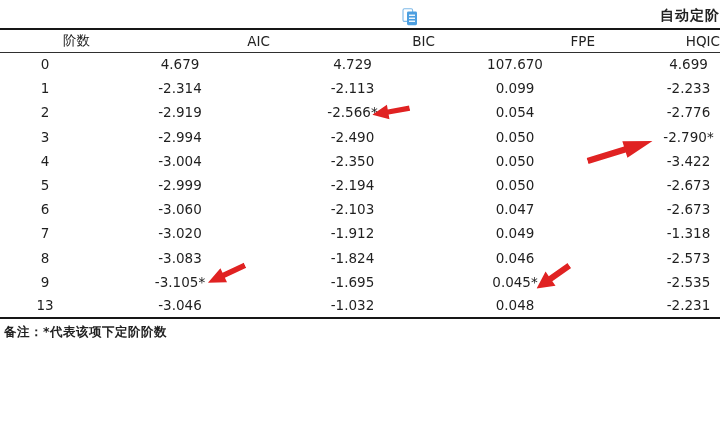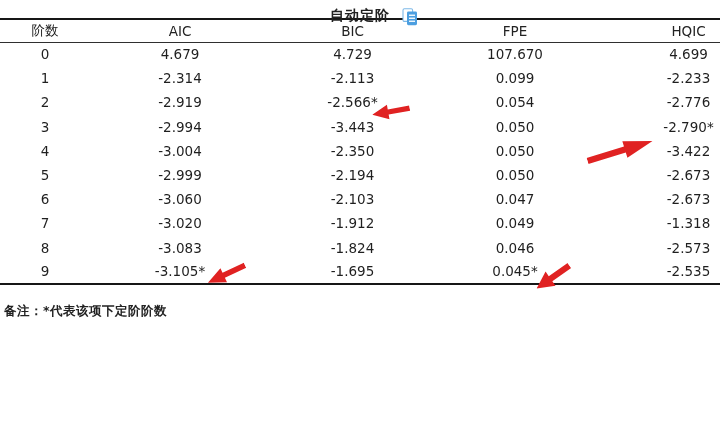--- a/index.html
+++ b/index.html
@@ -6,23 +6,23 @@
   body{
     width:720px;height:444px;
     background:#ffffff;
     font-family:"DejaVu Sans","Liberation Sans",sans-serif;
     color:#262626;
     position:relative;
     overflow:hidden;
   }
   
   .titlebar{
-    height:18px;
+    height:28px;
     position:relative;
-    text-align:center;
+    text-align:right;
     line-height:30px;
   }
   .title{
     font-size:14px;
     font-weight:600;
     color:#222222;
     letter-spacing:1px;
   }
   .copy-icon{
     position:absolute;
@@ -40,37 +40,37 @@
   thead tr{
     border-top:2px solid #161616;
     border-bottom:1px solid #2f2f2f;
     height:23px;
   }
   th{
     font-weight:400;
     font-size:13.5px;
     color:#222222;
     padding:0;
-    text-align:center;
+    text-align:right;
   }
   tbody tr{height:24.2px;}
   td{
     font-size:13.5px;
     color:#1f1f1f;
     padding:0;
     text-align:center;
     white-space:nowrap;
   }
   th:last-child, td:last-child{padding-left:62px;}
   
   .note{
     font-size:12.5px;
     font-weight:700;
     color:#222222;
-    padding:18px 0 0 4px;
+    padding:5px 0 0 4px;
     letter-spacing:0.5px;
   }
   
   .annotation-layer{
     position:absolute;
     left:0;top:0;width:720px;height:444px;
     pointer-events:none;
   }
   .arrow{
     position:absolute;
@@ -128,21 +128,21 @@
       <tr>
         <td>2</td>
         <td>-2.919</td>
         <td>-2.566*</td>
         <td>0.054</td>
         <td>-2.776</td>
       </tr>
       <tr>
         <td>3</td>
         <td>-2.994</td>
-        <td>-3.443</td>
+        <td>-2.490</td>
         <td>0.050</td>
         <td>-2.790*</td>
       </tr>
       <tr>
         <td>4</td>
         <td>-3.004</td>
         <td>-2.350</td>
         <td>0.050</td>
         <td>-3.422</td>
       </tr>
@@ -174,20 +174,27 @@
         <td>0.046</td>
         <td>-2.573</td>
       </tr>
       <tr>
         <td>9</td>
         <td>-3.105*</td>
         <td>-1.695</td>
         <td>0.045*</td>
         <td>-2.535</td>
       </tr>
+      <tr>
+        <td>13</td>
+        <td>-3.046</td>
+        <td>-1.032</td>
+        <td>0.048</td>
+        <td>-2.231</td>
+      </tr>
     </tbody>
 </table>
 
 <div class="note">备注：*代表该项下定阶阶数</div>
 
 <div class="annotation-layer">
     <div class="arrow" style="left: 372px; top: 103px; width: 38px; height: 17px; transform: rotate(170deg);">
       <svg viewBox="0 0 40 18" preserveAspectRatio="none" xmlns="http://www.w3.org/2000/svg">
         <path d="M0,6.2 L23,6.2 L23,1.2 L40,9 L23,16.8 L23,11.8 L0,11.8 Z" fill="#e02222"></path>
       </svg>

